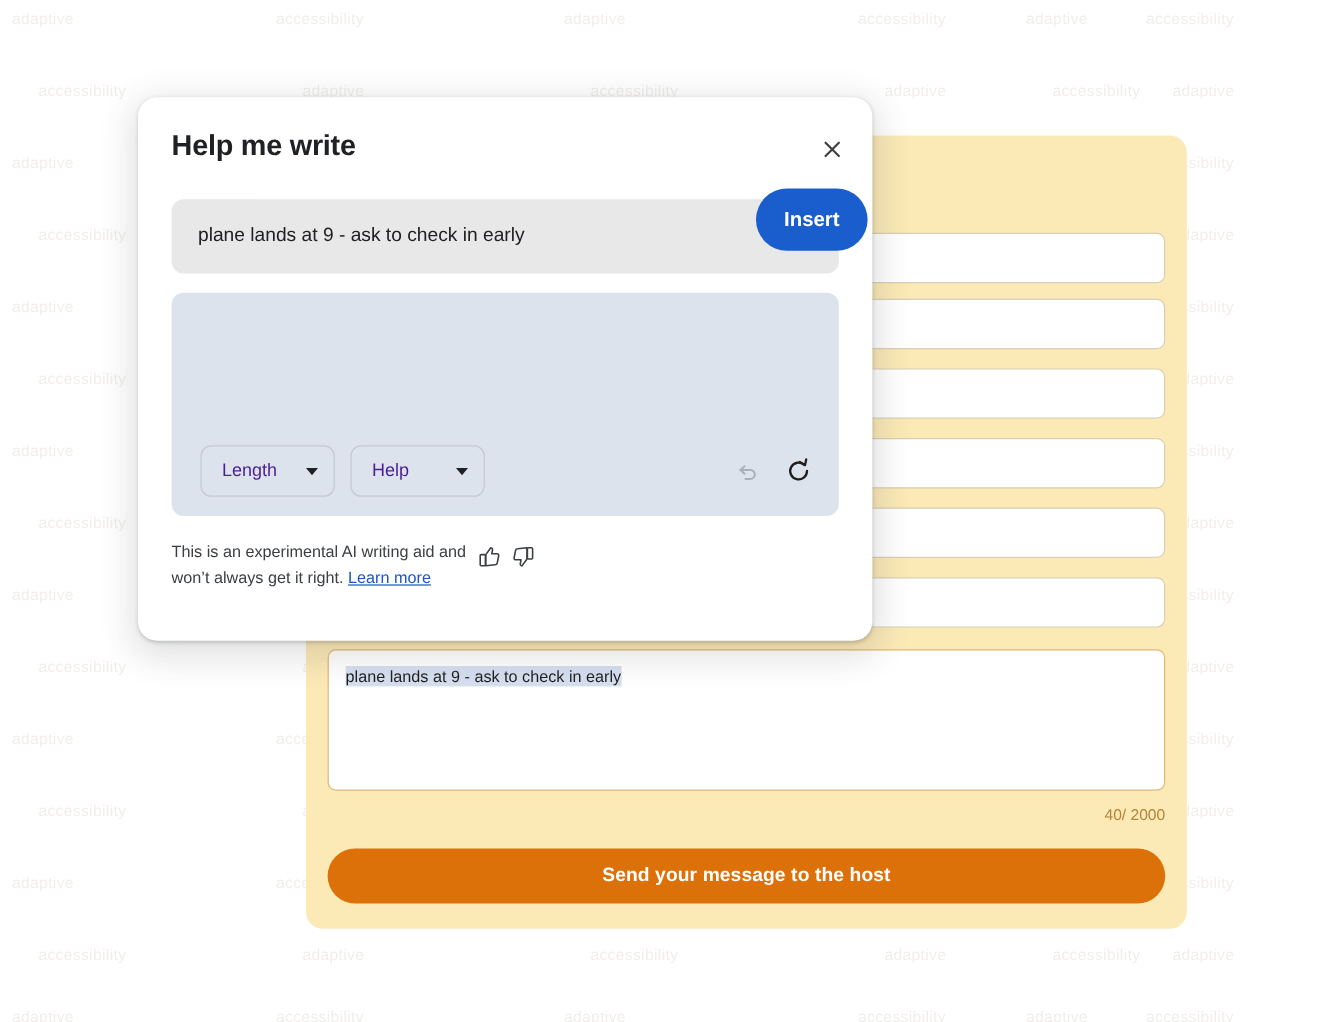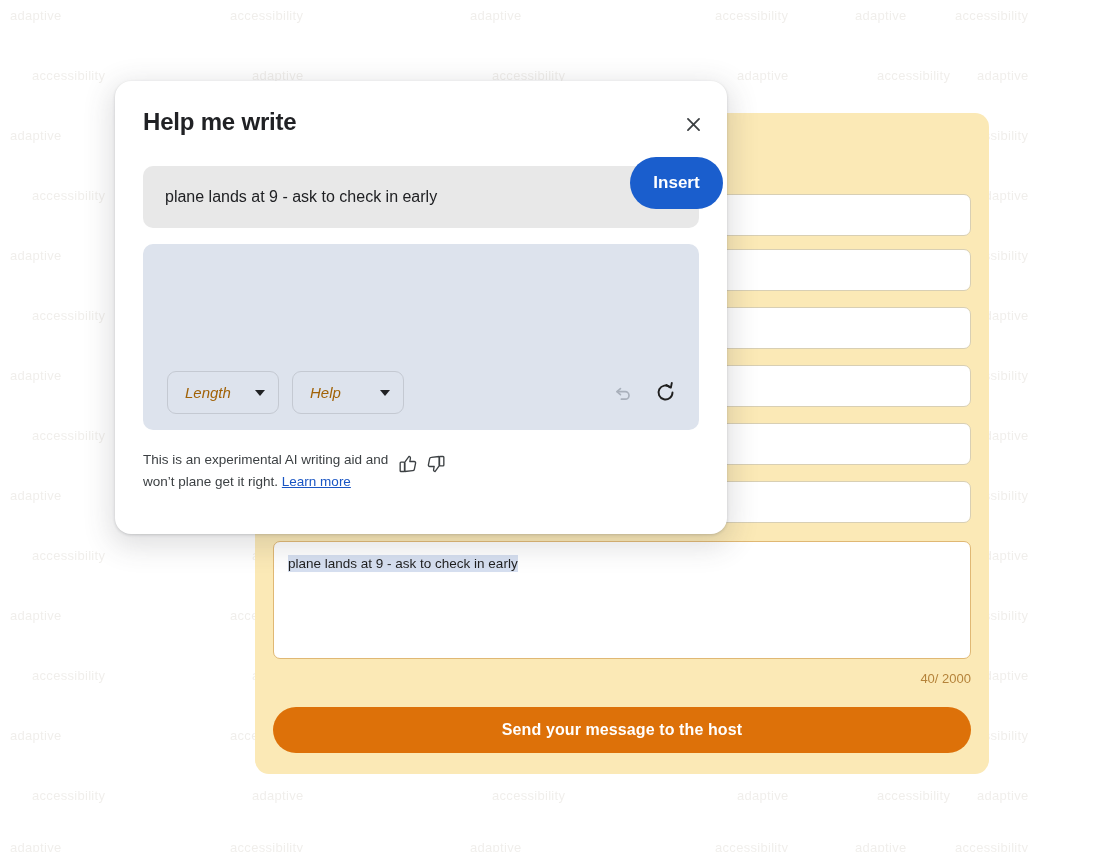--- a/index.html
+++ b/index.html
@@ -206,22 +206,21 @@
     align-items: center;
     justify-content: space-between;
     padding: 0 13px 0 17px;
     margin-right: 13px;
     cursor: pointer;
     box-sizing: border-box;
     font-family: "Liberation Sans", sans-serif;
   }
   .chip-label {
     font-size: 15px;
-    color: #a16207;
-    font-style: italic;
+    color: #4c1d95;
   }
   .caret {
     width: 0;
     height: 0;
     border-left: 5.5px solid transparent;
     border-right: 5.5px solid transparent;
     border-top: 6.5px solid #202124;
     margin-left: 22px;
   }
   .ctl-spacer { flex: 1; }
@@ -470,21 +469,21 @@
           <path d="M19.3 12 a7.3 7.3 0 1 1 -2.5 -5.5" fill="none" stroke="currentColor" stroke-width="2" stroke-linecap="round"></path>
           <path d="M13.0 4.2 L17.6 6.9 L18.6 2.0" fill="none" stroke="currentColor" stroke-width="2" stroke-linecap="round" stroke-linejoin="round"></path>
         </svg>
       </button>
     </div>
   </div>
 
   <div id="hmw-footer">
     <div id="disclaimer">
       <span>This is an experimental AI writing aid and</span><br>
-      <span>won’t plane get it right. </span><a id="learn-more">Learn more</a>
+      <span>won’t always get it right. </span><a id="learn-more">Learn more</a>
     </div>
 
     <div id="feedback">
       <button class="fb-btn">
         <svg width="20" height="20" viewBox="0 0 24 24" aria-hidden="true">
           <path d="M8.2 21 V9.8 L13.2 2.9 c1.3 .2 1.9 1.1 1.7 2.3 L14.2 9 h5.2 c1.1 0 1.9 .9 1.7 2 l-1.5 7.4 c-.2 1-1 1.6-2 1.6 Z" fill="none" stroke="currentColor" stroke-width="1.6" stroke-linejoin="round"></path>
           <rect x="2.6" y="9.8" width="5.2" height="11.2" rx="1" fill="none" stroke="currentColor" stroke-width="1.6"></rect>
         </svg>
       </button>
       <button class="fb-btn">

